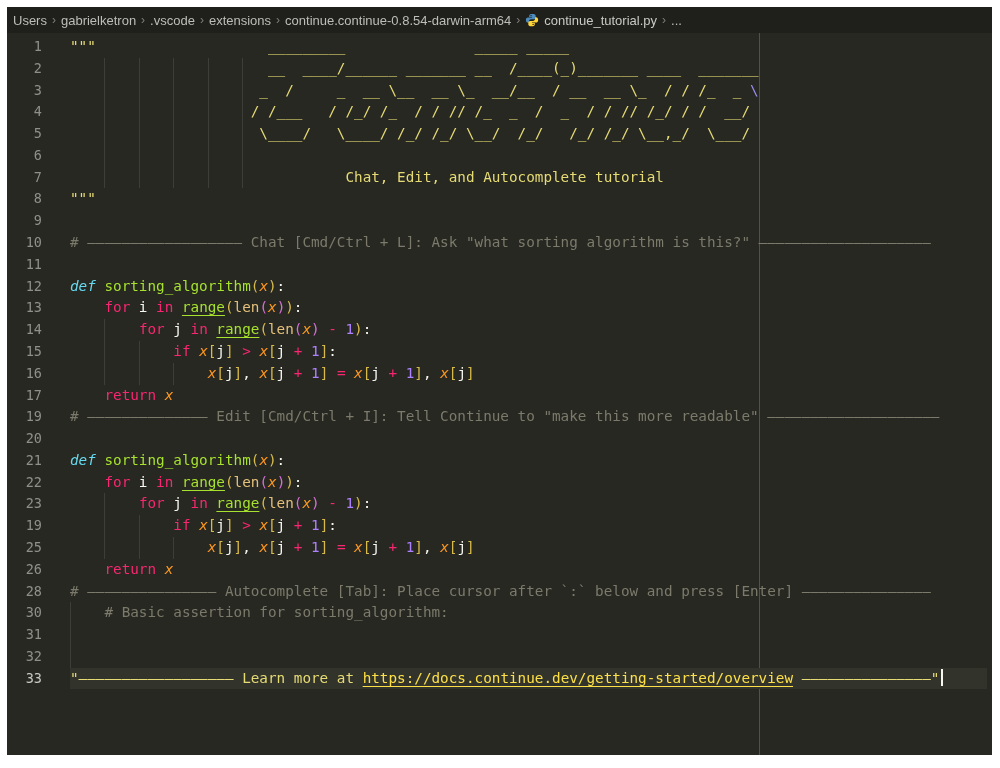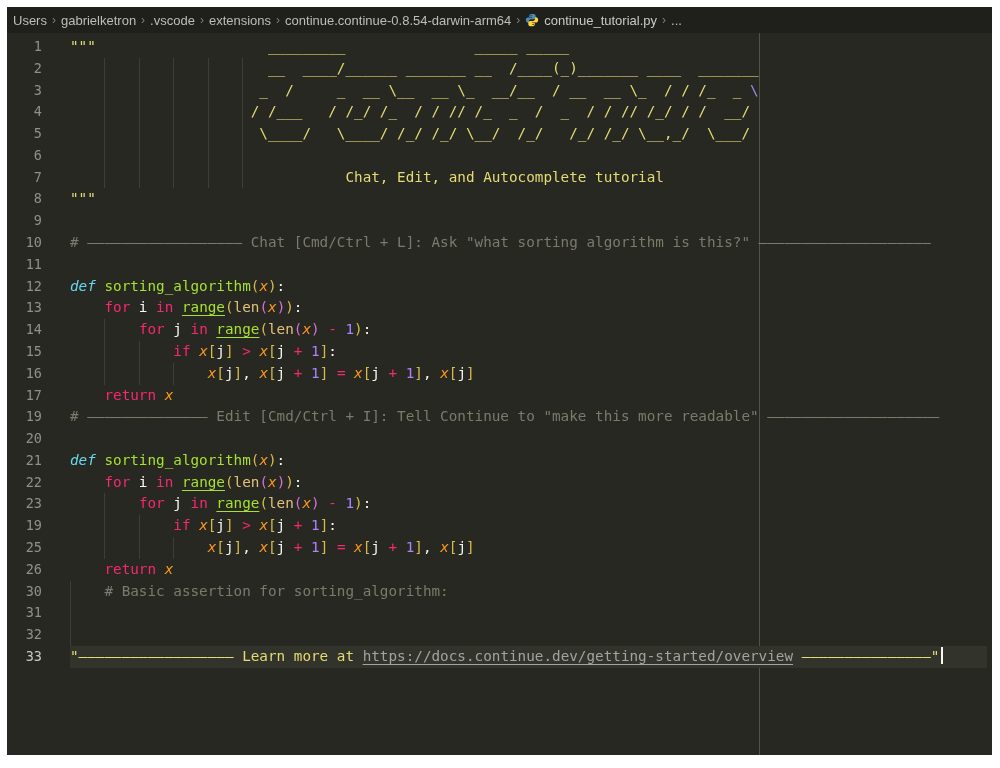--- a/index.html
+++ b/index.html
@@ -25,21 +25,21 @@
       user-select:none;}
   .line.cur .ln{color:#c8c8c4;}
   .content{flex:1;position:relative;margin-left:28px;white-space:pre;
       font-variant-ligatures:none;z-index:1;}
   .line.cur .content{background:#32332b;margin-right:5px;}
   .guide{position:absolute;top:0;bottom:0;width:1px;background:#3d3e37;}
   .caret{display:inline-block;width:2px;height:17px;background:#f8f8f0;
       vertical-align:text-bottom;margin-left:2px;}
   
   .s-str{color:#e6db74;}
-  .s-url{color:#a3a3a3;text-decoration:underline;text-underline-offset:3px;}
+  .s-url{color:#fde047;text-decoration:underline;text-underline-offset:3px;}
   .s-esc{color:#9d8cf2;}
   .s-cm{color:#7c7a6b;}
   .s-kw{color:#f92672;}
   .s-st{color:#66d9ef;font-style:italic;}
   .s-fn{color:#a6e22e;}
   .s-bi{color:#a6e22e;text-decoration:underline;text-underline-offset:3px;}
   .s-lenfn{color:#e5c07b;}
   .s-var{color:#fd971f;font-style:italic;}
   .s-pl{color:#f8f8f2;}
   .s-num{color:#ae81ff;}
@@ -168,20 +168,24 @@
         </div>
         <div class="line">
           <span class="ln">25</span>
           <span class="content"><span class="guide" style="left: 4ch;"></span><span class="guide" style="left: 8ch;"></span><span class="guide" style="left: 12ch;"></span><span class="s-pl">                </span><span class="s-var">x</span><span class="s-b1">[</span><span class="s-pl">j</span><span class="s-b1">]</span><span class="s-pl">, </span><span class="s-var">x</span><span class="s-b1">[</span><span class="s-pl">j </span><span class="s-kw">+</span><span class="s-pl"> </span><span class="s-num">1</span><span class="s-b1">]</span><span class="s-pl"> </span><span class="s-kw">=</span><span class="s-pl"> </span><span class="s-var">x</span><span class="s-b1">[</span><span class="s-pl">j </span><span class="s-kw">+</span><span class="s-pl"> </span><span class="s-num">1</span><span class="s-b1">]</span><span class="s-pl">, </span><span class="s-var">x</span><span class="s-b1">[</span><span class="s-pl">j</span><span class="s-b1">]</span></span>
         </div>
         <div class="line">
           <span class="ln">26</span>
           <span class="content"><span class="s-pl">    </span><span class="s-kw">return</span><span class="s-pl"> </span><span class="s-var">x</span></span>
         </div>
         <div class="line">
+          <span class="ln">28</span>
+          <span class="content"><span class="s-cm"># ——————————————— Autocomplete [Tab]: Place cursor after `:` below and press [Enter] ———————————————</span></span>
+        </div>
+        <div class="line">
           <span class="ln">30</span>
           <span class="content"><span class="guide" style="left: 0ch;"></span><span class="s-cm">    # Basic assertion for sorting_algorithm:</span></span>
         </div>
         <div class="line">
           <span class="ln">31</span>
           <span class="content"><span class="guide" style="left: 0ch;"></span></span>
         </div>
         <div class="line">
           <span class="ln">32</span>
           <span class="content"><span class="guide" style="left: 0ch;"></span></span>

